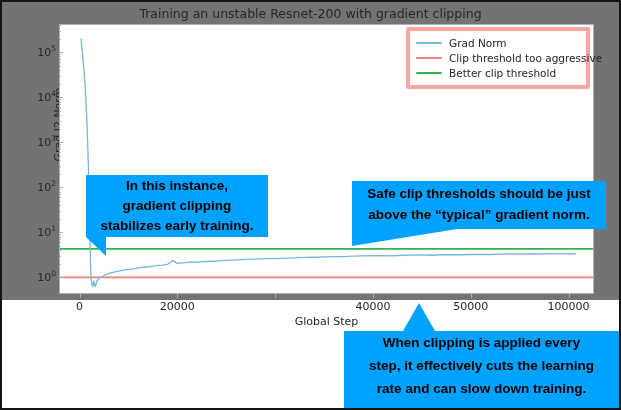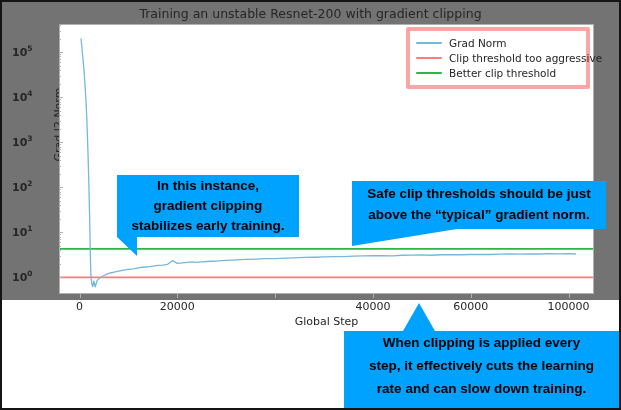--- a/index.html
+++ b/index.html
@@ -58,25 +58,24 @@
     transform-origin: center center;
     text-align: center;
     font-size: 11px;
     color: #262626;
     white-space: nowrap;
   }
   .ytick {
     position: absolute;
     right: 0;
     width: 44px;
-    text-align: left;
+    text-align: right;
     font-size: 11px;
     color: #262626;
     white-space: nowrap;
-    font-weight: bold;
   }
   .ytick sup { font-size: 7.5px; vertical-align: super; }
   #ytick-wrap {
     position: absolute;
     left: 4px; top: 22px;
     width: 50px; height: 270px;
   }
   .ytickmark {
     position: absolute;
     left: 57px;
@@ -150,21 +149,21 @@
     color: #000000;
     font-family: "Liberation Sans", sans-serif;
     font-weight: bold;
     text-align: center;
     box-sizing: border-box;
   }
   .callout-text { white-space: pre-line; }
   .tail { position: absolute; width: 0; height: 0; }
 
   #callout-1 {
-    left: 115px; top: 173px;
+    left: 84px; top: 173px;
     width: 182px; height: 62px;
     font-size: 13.5px;
     line-height: 20px;
     padding-top: 1px;
   }
   #callout-1 .tail {
     left: 0px; top: 62px;
     border-top: 19px solid #00a2ff;
     border-left: 20px solid transparent;
   }
@@ -221,21 +220,21 @@
     </div>
 
     <div id="xtick-wrap">
         <div class="xtick" style="left: 20.5596px;">0</div>
         <div class="xtickmark" style="left: 20.5596px;"></div>
         <div class="xtick" style="left: 118.358px;">20000</div>
         <div class="xtickmark" style="left: 118.358px;"></div>
         <div class="xtickmark" style="left: 216.156px;"></div>
         <div class="xtick" style="left: 313.954px;">40000</div>
         <div class="xtickmark" style="left: 313.954px;"></div>
-        <div class="xtick" style="left: 411.752px;">60000</div>
+        <div class="xtick" style="left: 411.752px;">50000</div>
         <div class="xtickmark" style="left: 411.752px;"></div>
         <div class="xtick" style="left: 509.55px;">100000</div>
         <div class="xtickmark" style="left: 509.55px;"></div>
       </div>
     <div class="xlabel">Global Step</div>
 
     <div id="legend">
         <div class="legend-row">
           <span class="legend-swatch" style="background: rgb(118, 183, 220);"></span>
           <span class="legend-label">Grad Norm</span>

